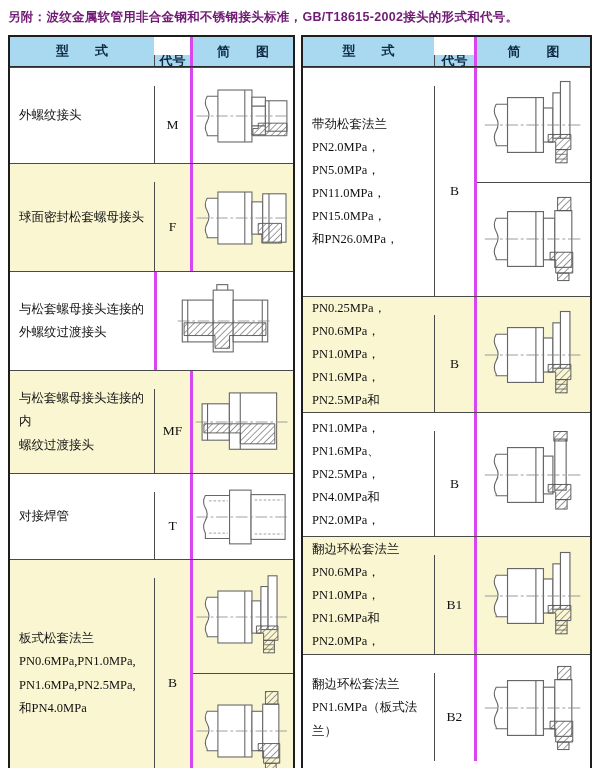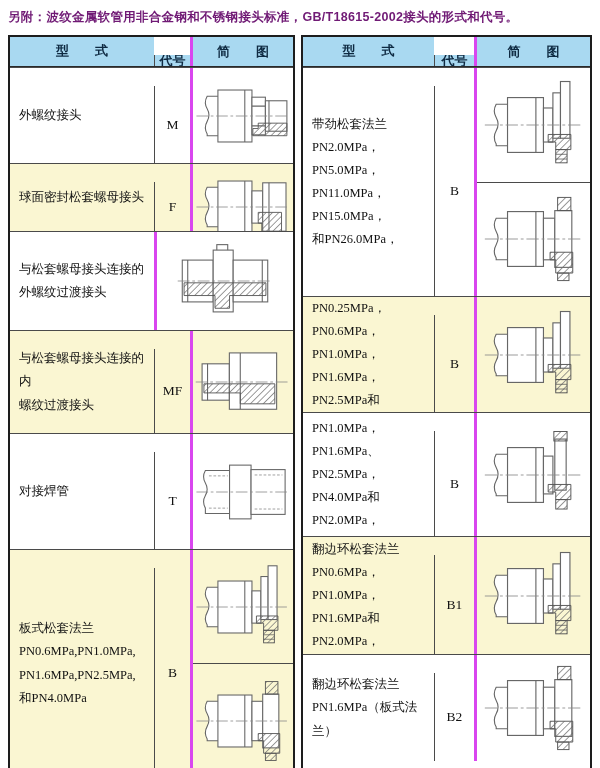--- a/index.html
+++ b/index.html
@@ -166,21 +166,21 @@
         <div class="cell code">M</div>
         <div class="cell diagc">
             <div class="half">
               <svg class="diag" width="100" height="86" viewBox="0 0 110 96">
                 <use href="#sym-m"></use>
               </svg>
             </div>
           </div>
       </div>
 
-      <div class="row hl" style="height:68px">
+      <div class="row hl" style="height:108px">
         <div class="cell type">球面密封松套螺母接头</div>
         <div class="cell code">F</div>
         <div class="cell diagc">
             <div class="half">
               <svg class="diag" width="100" height="86" viewBox="0 0 110 96">
                 <use href="#sym-f"></use>
               </svg>
             </div>
           </div>
       </div>
@@ -203,21 +203,21 @@
         <div class="cell code">MF</div>
         <div class="cell diagc">
             <div class="half">
               <svg class="diag" width="100" height="90" viewBox="0 0 110 96">
                 <use href="#sym-mf"></use>
               </svg>
             </div>
           </div>
       </div>
 
-      <div class="row" style="height:116px">
+      <div class="row" style="height:86px">
         <div class="cell type">对接焊管</div>
         <div class="cell code">T</div>
         <div class="cell diagc">
             <div class="half">
               <svg class="diag" width="100" height="86" viewBox="0 0 110 96">
                 <use href="#sym-t"></use>
               </svg>
             </div>
           </div>
       </div>

